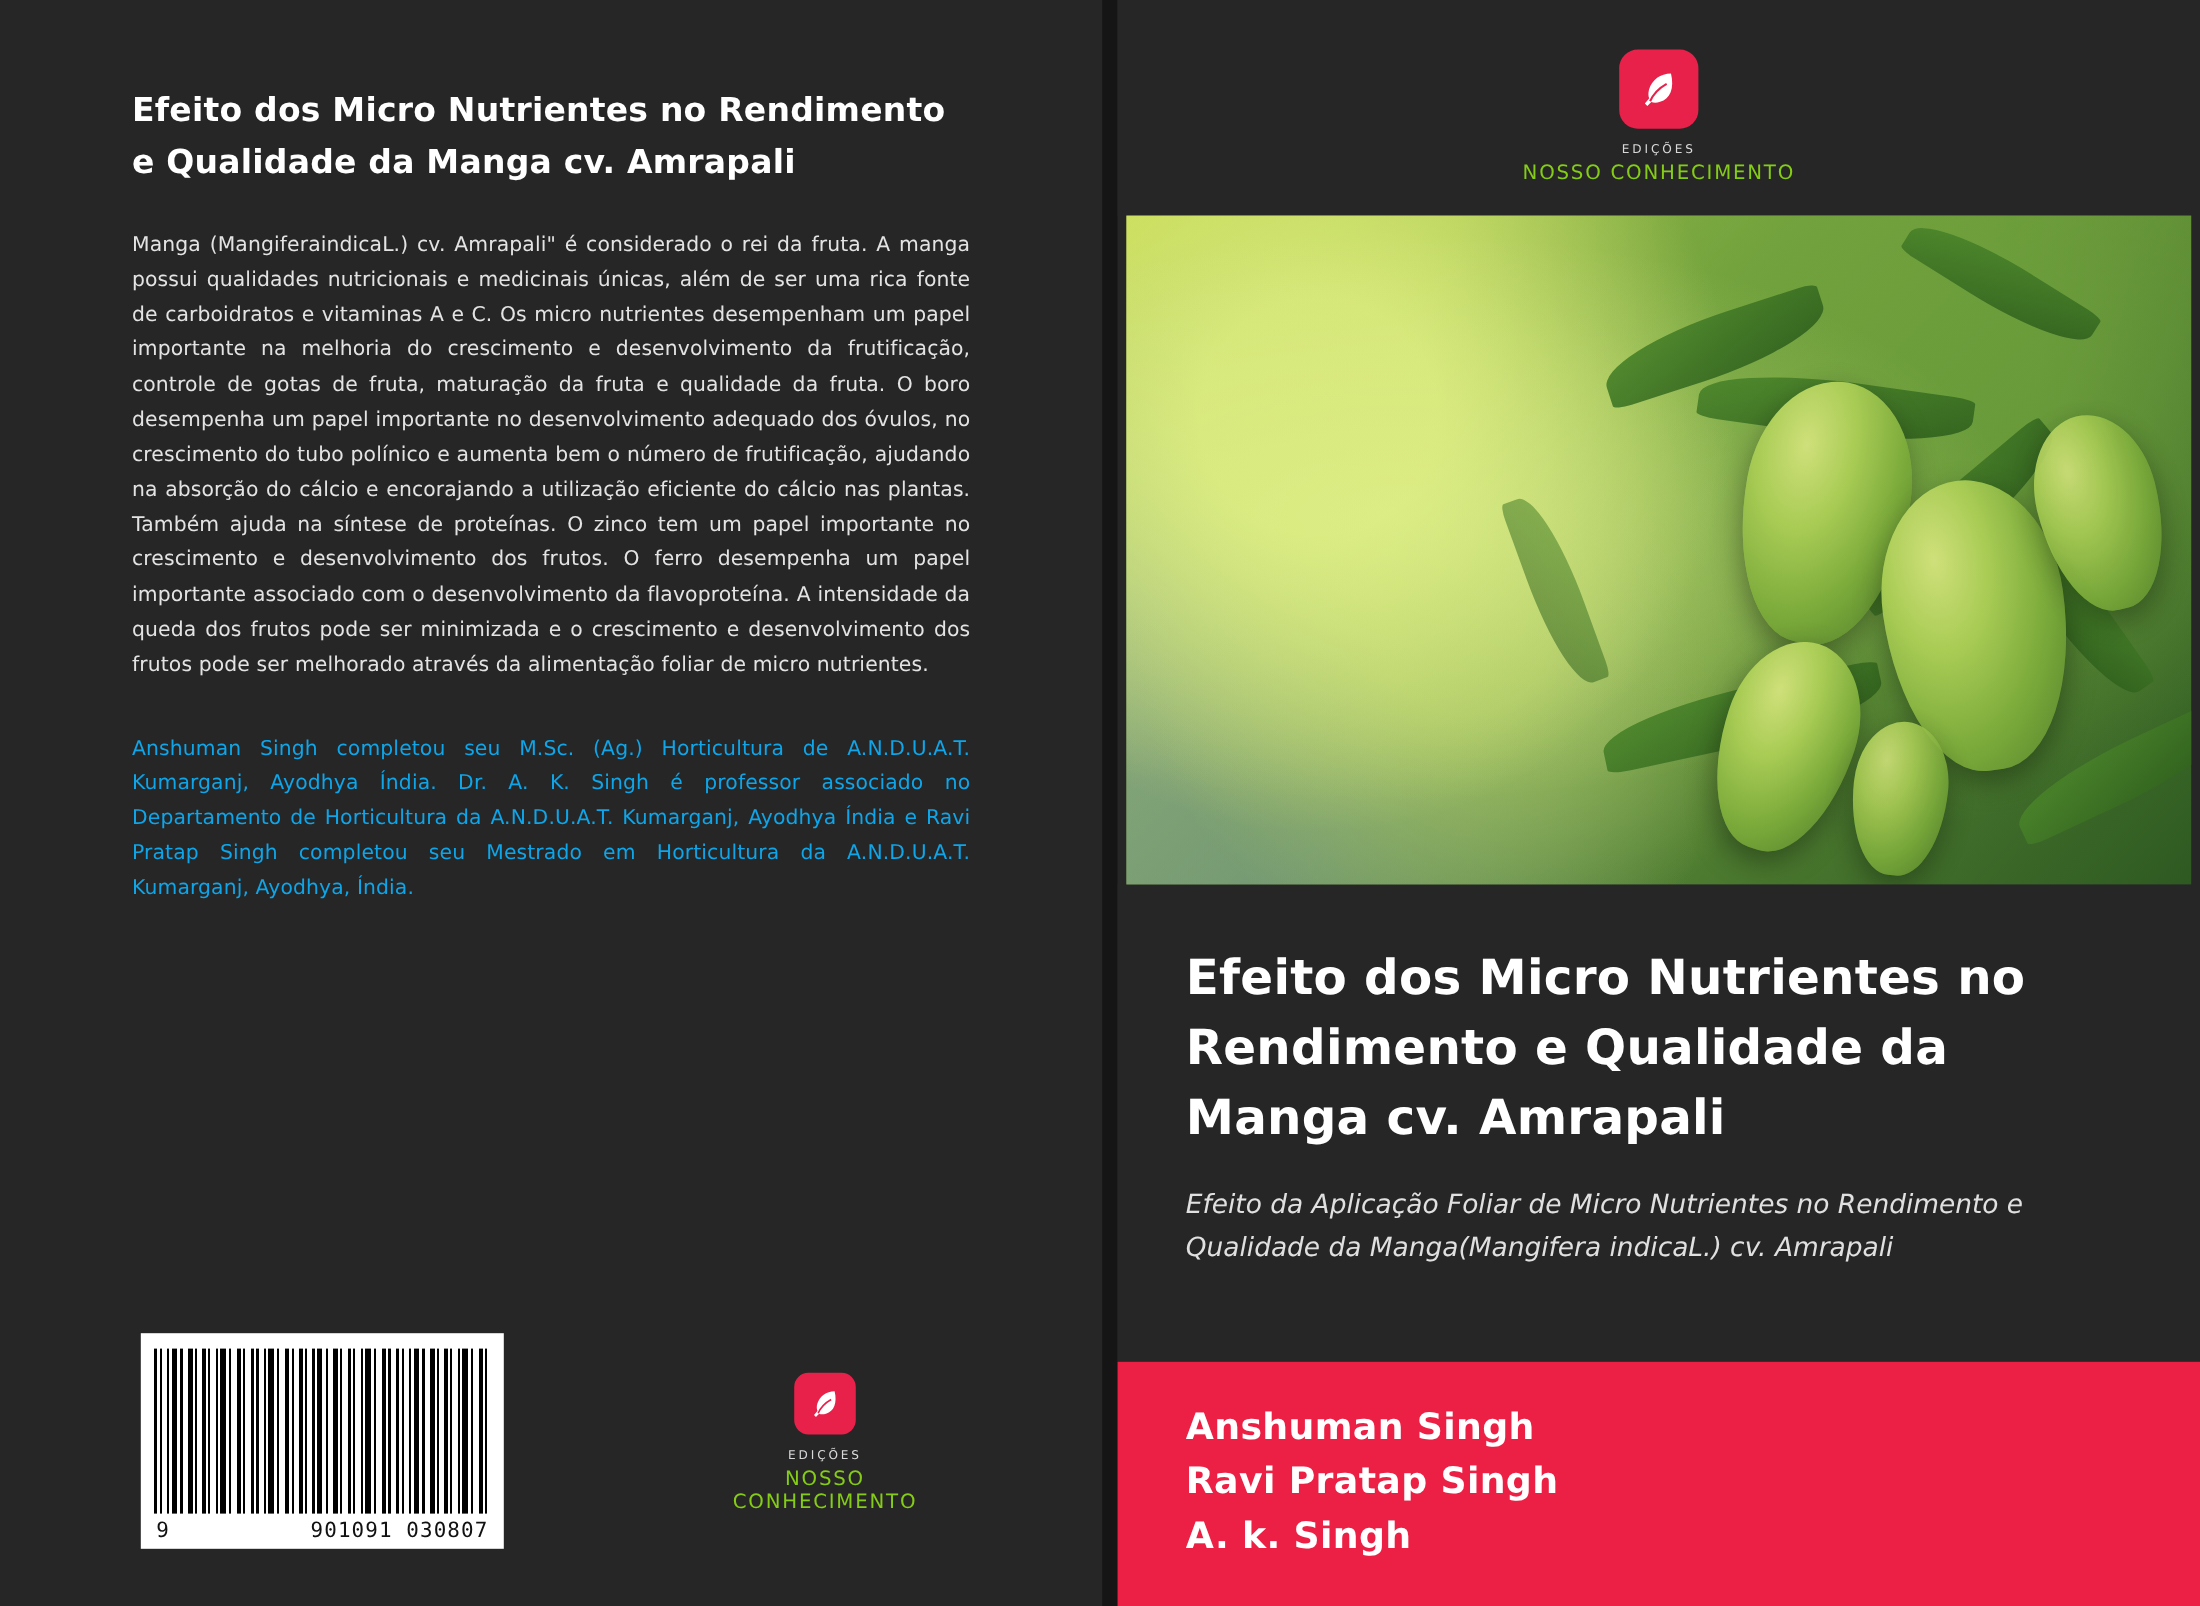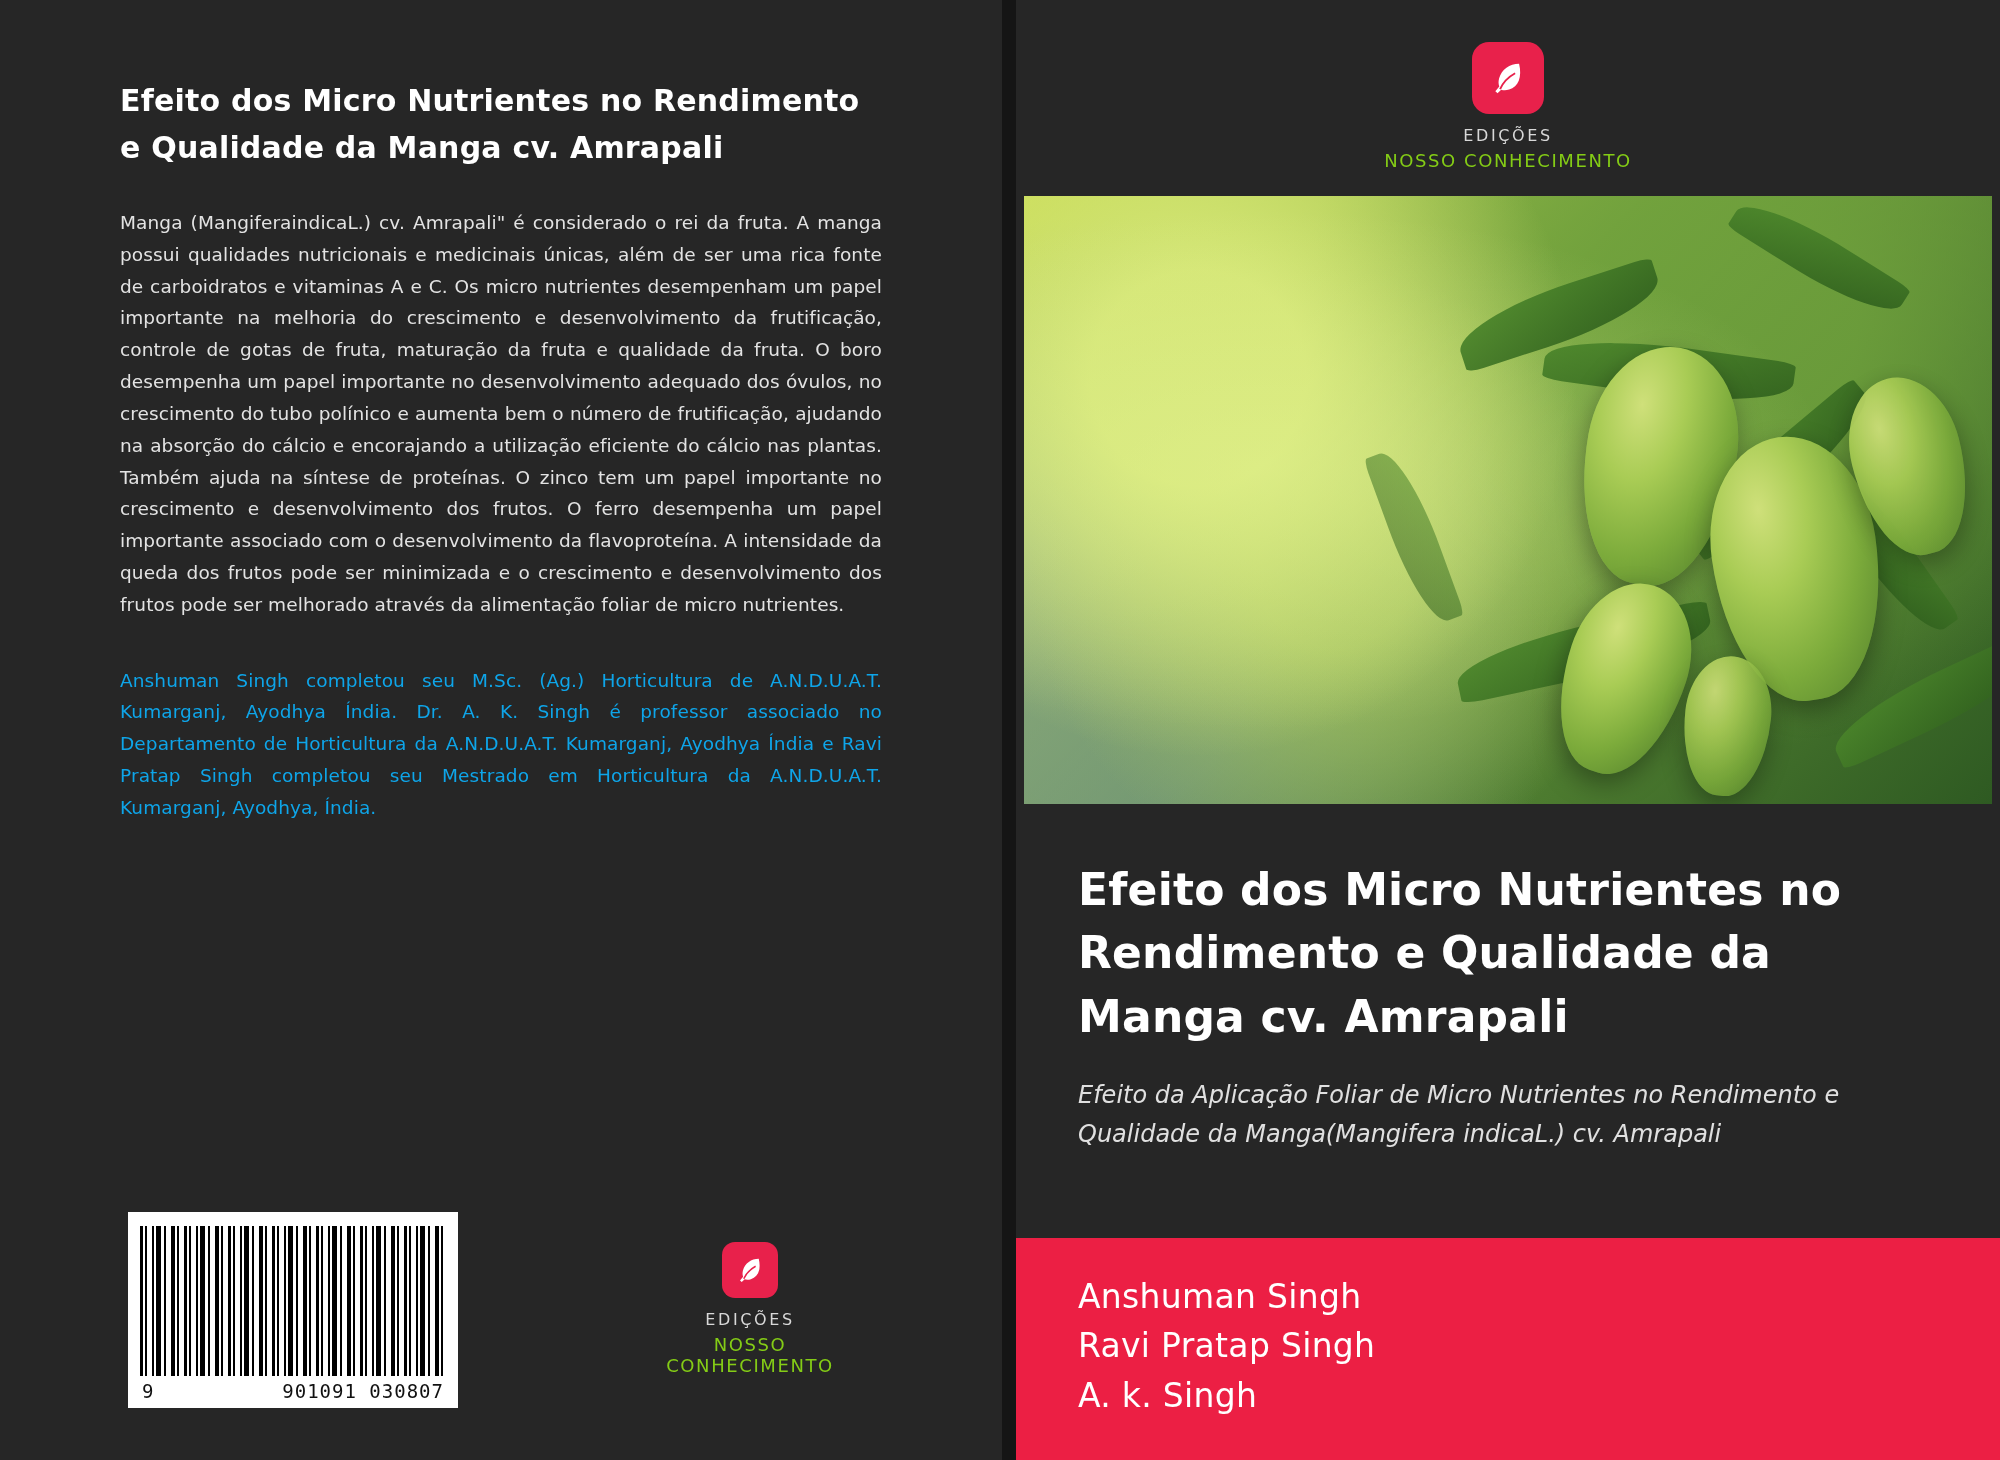--- a/index.html
+++ b/index.html
@@ -93,21 +93,21 @@
     justify-content: center;
     margin-bottom: 12px;
   }
   .logo-badge.big {
     width: 72px;
     height: 72px;
     border-radius: 17px;
   }
   .pub-line1 {
     color: #d8d8d8;
-    font-size: 16px;
+    font-size: 11px;
     letter-spacing: 2.6px;
     margin-bottom: 5px;
   }
   .pub-line2 {
     color: #84cc16;
     font-size: 18px;
     letter-spacing: 1.6px;
     font-weight: normal;
   }
 
@@ -188,21 +188,21 @@
     margin-top: 28px;
   }
   .authors-band {
     background: #ec1f44;
     padding: 34px 62px 40px 62px;
     min-height: 196px;
   }
   .author {
     color: #ffffff;
     font-size: 33px;
-    font-weight: normal;
+    font-weight: bold;
     line-height: 1.5;
     letter-spacing: 0.3px;
   }
 </style>
 </head>
 <body>
 
 <div class="cover-wrap">
 
   <div class="back-cover">

